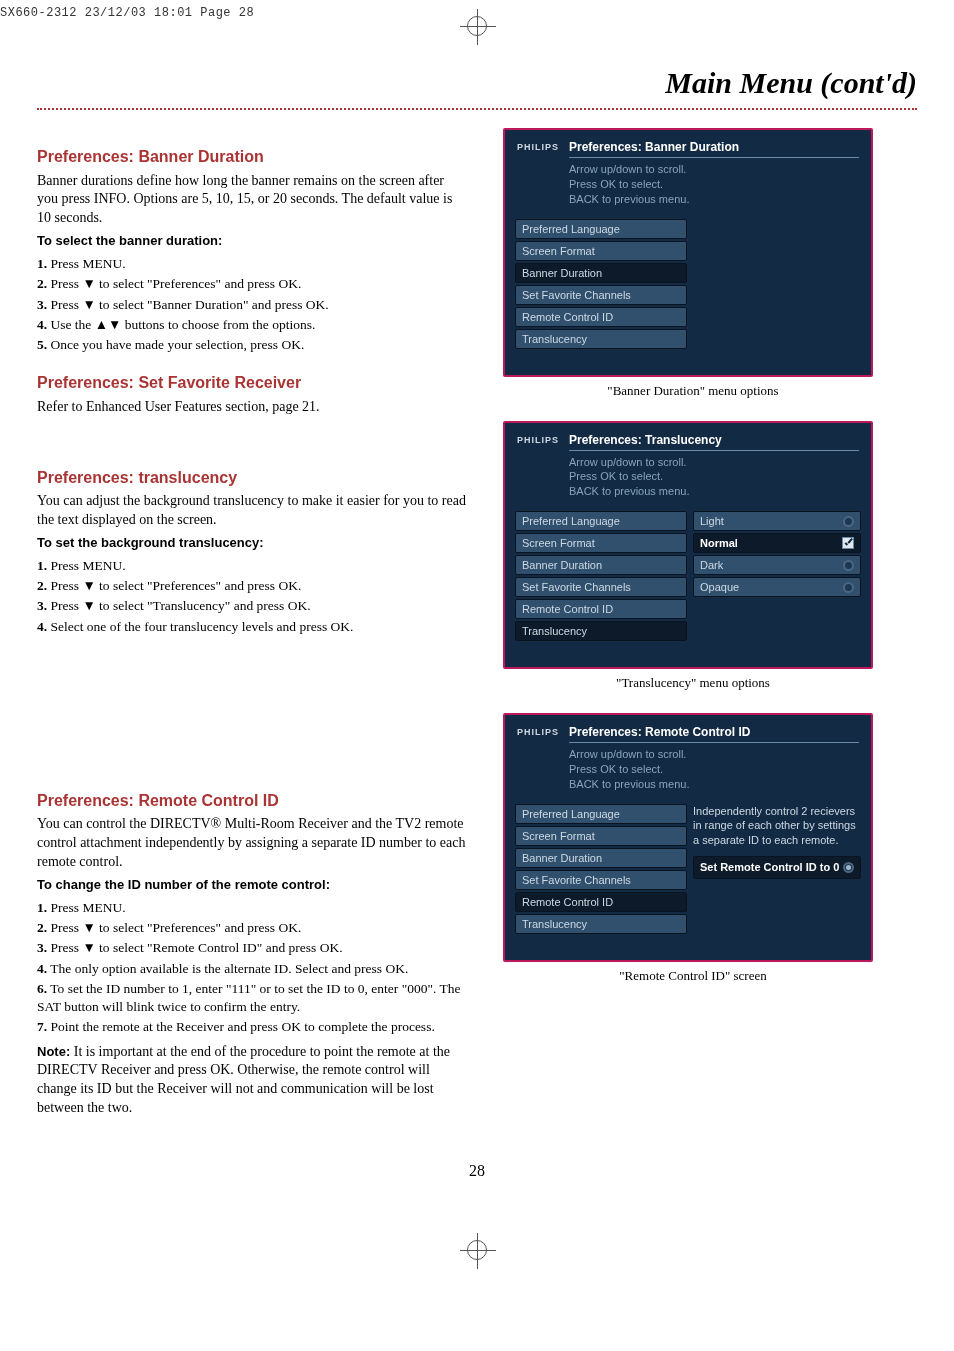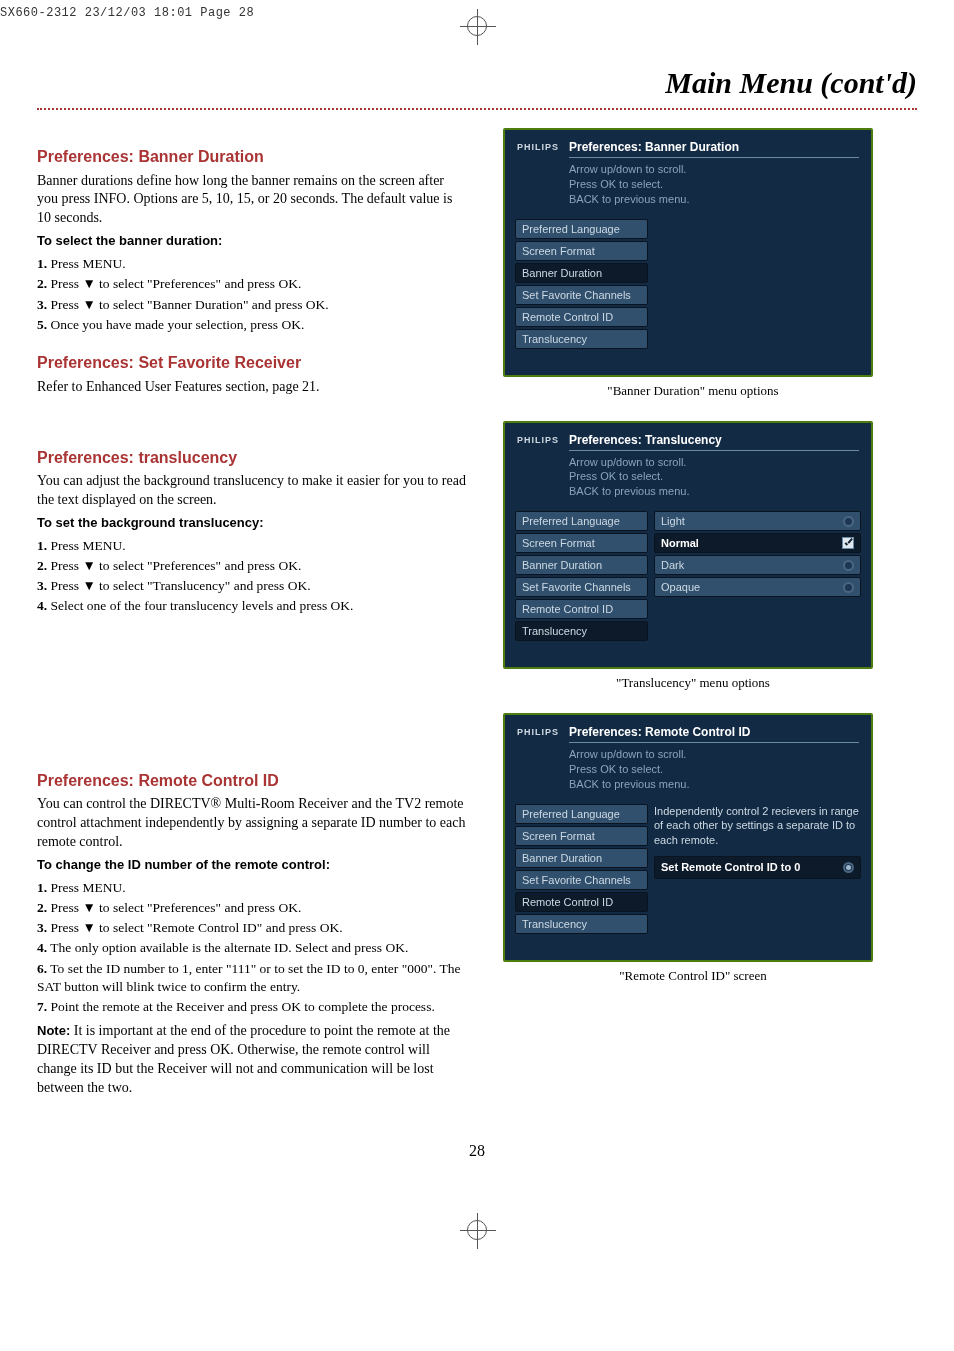--- a/index.html
+++ b/index.html
@@ -66,21 +66,21 @@
   .steps { margin: 2px 0 6px; padding-left: 0; }
   .steps li { list-style: none; margin: 2px 0; font-size: 13.5px; }
   .num { font-weight: bold; }
 
   .note-label { font-family: Arial, Helvetica, sans-serif; font-weight: bold; font-size: 13px; }
 
   
   .tv {
     width: 370px;
     background: #122a44;
-    border: 2px solid #4d7c0f;
+    border: 2px solid #be185d;
     border-radius: 2px;
     margin-bottom: 6px;
     padding: 8px;
     font-family: Arial, Helvetica, sans-serif;
   }
   .tv-header {
     display: flex;
     align-items: flex-start;
     gap: 10px;
     padding: 2px 4px 6px;
@@ -98,21 +98,21 @@
     color: #fff;
     font-size: 12px;
     font-weight: bold;
     border-bottom: 1px solid #6b8aa6;
     padding-bottom: 3px;
     margin-bottom: 4px;
   }
   .tv-hints { color: #8aa4bc; font-size: 11px; line-height: 1.35; }
   .tv-body { display: flex; gap: 6px; padding: 6px 2px 18px; }
   .menu-list, .opt-list { display: flex; flex-direction: column; gap: 2px; }
-  .menu-list { width: 133px; }
+  .menu-list { width: 172px; }
   .opt-list  { flex: 1; }
   .menu-item {
     background: #30506d;
     border: 1px solid #0a1420;
     color: #cdd9e3;
     font-size: 11px;
     padding: 3px 6px;
     border-radius: 2px;
   }
   .menu-item.sel { background: #0d1a29; }
@@ -208,20 +208,21 @@
 
     <div class="col-left">
 
       <h3>Preferences: Banner Duration</h3>
       <p>Banner durations define how long the banner remains on the screen after you press INFO. Options are 5, 10, 15, or 20 seconds. The default value is 10 seconds.</p>
       <p><strong>To select the banner duration:</strong></p>
       <ol class="steps">
         <li><span class="num">1.</span> <span>Press MENU.</span></li>
         <li><span class="num">2.</span> <span>Press ▼ to select "Preferences" and press OK.</span></li>
         <li><span class="num">3.</span> <span>Press ▼ to select "Banner Duration" and press OK.</span></li>
+        <li><span class="num">4.</span> <span>Use the ▲▼ buttons to choose from the options.</span></li>
         <li><span class="num">5.</span> <span>Once you have made your selection, press OK.</span></li>
       </ol>
 
       <h3>Preferences: Set Favorite Receiver</h3>
       <p>Refer to Enhanced User Features section, page 21.</p>
 
       <div class="spacer-28"></div>
 
       <h3>Preferences: translucency</h3>
       <p>You can adjust the background translucency to make it easier for you to read the text displayed on the screen.</p>

